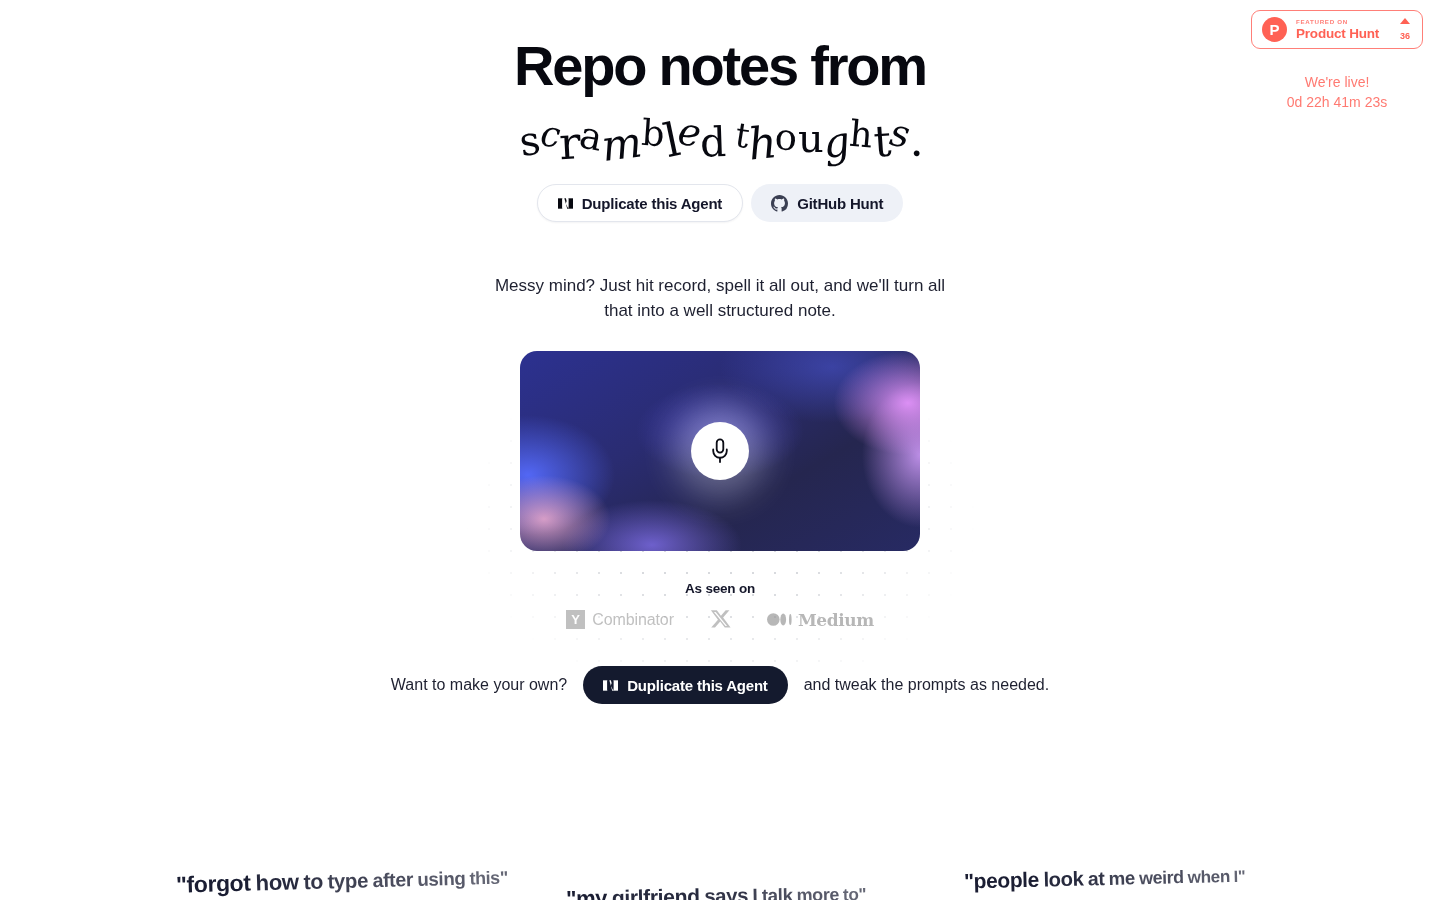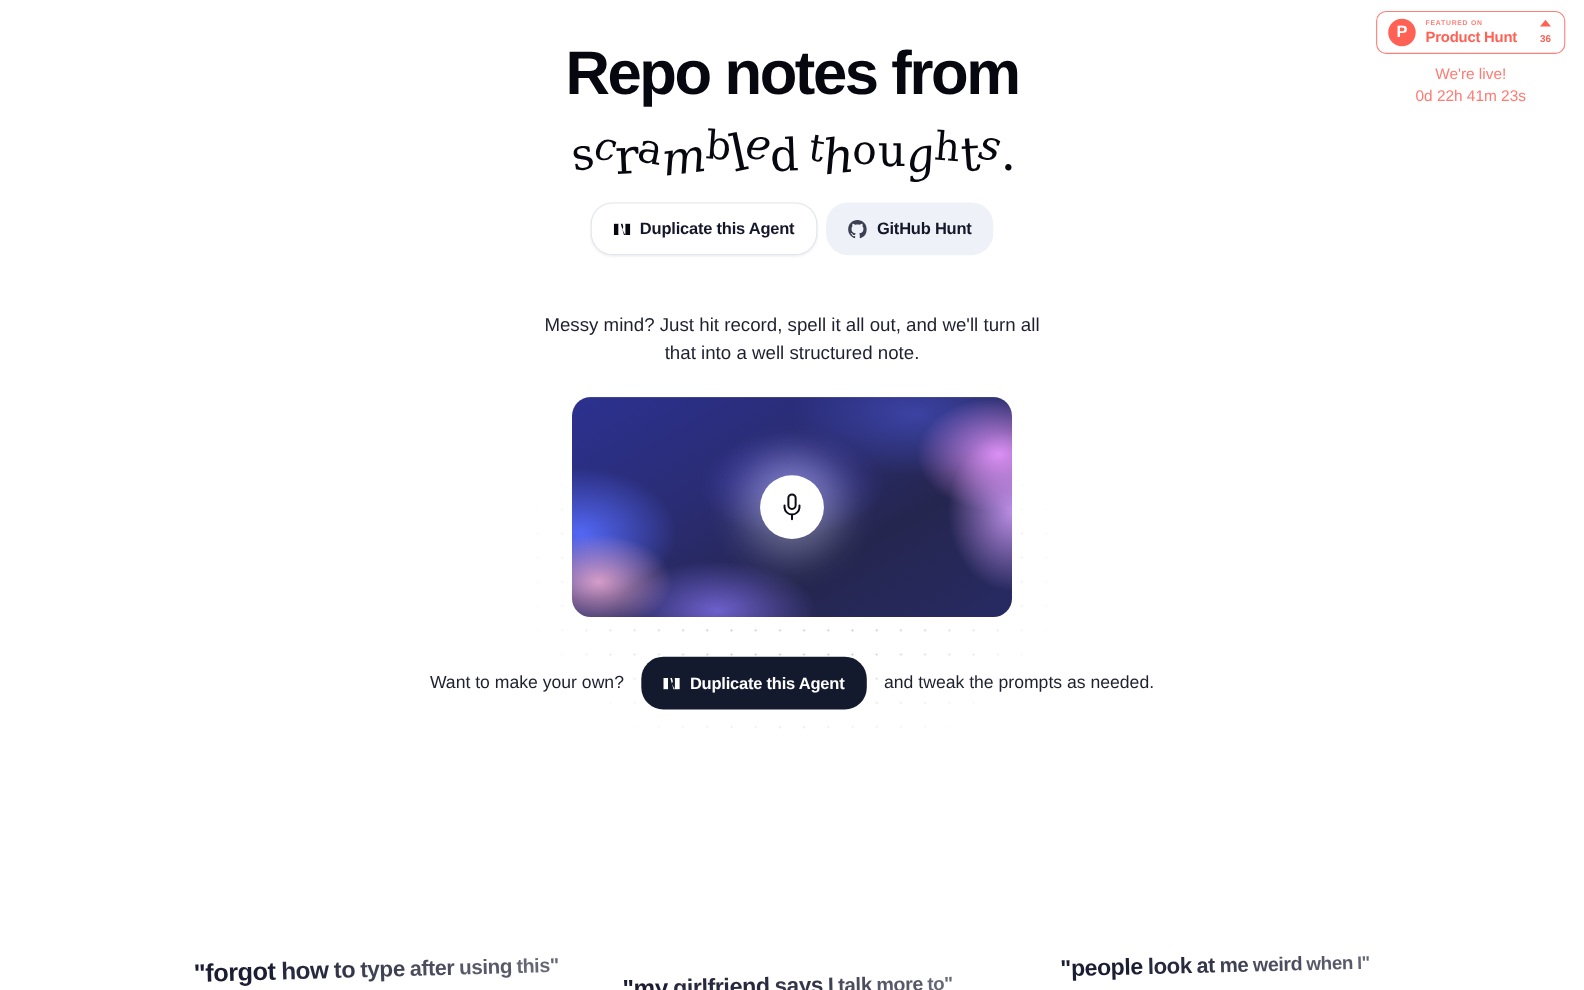--- a/index.html
+++ b/index.html
@@ -92,21 +92,21 @@
   .ph-caret {
     display: block;
     width: 0; height: 0;
     margin: 0 auto 2px;
     border-left: 5px solid transparent;
     border-right: 5px solid transparent;
     border-bottom: 6px solid #ff6154;
   }
   .ph-count { font-size: 9px; font-weight: bold; color: #ff6154; }
   .ph-live {
-    margin-top: 8px;
+    margin-top: 23px;
     font-size: 14px;
     color: #ff7a72;
     line-height: 1.45;
   }
   .ph-timer {
     font-size: 14px;
     color: #ff7a72;
     line-height: 1.45;
   }
 
@@ -159,21 +159,21 @@
   .btn-row {
     margin-top: 26px;
     display: flex;
     justify-content: center;
     gap: 8px;
   }
   .btn {
     display: inline-flex;
     align-items: center;
     gap: 9px;
-    height: 48px;
+    height: 38px;
     padding: 0 20px;
     border-radius: 20px;
     font-size: 15px;
     font-weight: bold;
     letter-spacing: -0.2px;
     text-decoration: none;
     cursor: pointer;
     border: none;
     font-family: inherit;
   }
@@ -400,20 +400,42 @@
     <div class="recorder">
       <button class="mic-btn" aria-label="Start recording">
         <svg width="22" height="26" viewBox="0 0 24 28">
           <rect x="8.4" y="1.4" width="7.2" height="14.4" rx="3.6" fill="none" stroke="#0c0d16" stroke-width="2"></rect>
           <path d="M4.6 12.4v1.6a7.4 7.4 0 0 0 14.8 0v-1.6" fill="none" stroke="#0c0d16" stroke-width="2" stroke-linecap="round"></path>
           <path d="M12 21.6V26" stroke="#0c0d16" stroke-width="2" stroke-linecap="round"></path>
         </svg>
       </button>
     </div>
 
+    <div class="seen">
+      <div class="seen-title">As seen on</div>
+      <div class="logo-row">
+        <span class="yc">
+          <span class="yc-box">Y</span>
+          <span class="yc-name">Combinator</span>
+        </span>
+        <span class="x-logo">
+          <svg width="21" height="21" viewBox="0 0 24 24" fill="#9a9a9a">
+            <path d="M18.9 1.5h3.3l-7.2 8.3 8.5 11.2h-6.6l-5.2-6.8-6 6.8H1.4l7.7-8.8L1 1.5h6.8l4.7 6.2 5.4-6.2zm-1.2 18h1.8L6.5 3.3H4.5l13.2 16.2z"></path>
+          </svg>
+        </span>
+        <span class="medium">
+          <svg width="26" height="13" viewBox="0 0 26 13" fill="#8c8c8c">
+            <ellipse cx="6.3" cy="6.5" rx="6.3" ry="6.3"></ellipse>
+            <ellipse cx="16.2" cy="6.5" rx="2.9" ry="6.1"></ellipse>
+            <ellipse cx="23.3" cy="6.5" rx="1.3" ry="5.6"></ellipse>
+          </svg>
+          <span class="medium-name">Medium</span>
+        </span>
+      </div>
+    </div>
 
     <div class="own-row">
       <span>Want to make your own?</span>
       <a class="btn btn-dark" href="#">
         <svg width="15" height="11" viewBox="0 0 26 18">
           <path d="M0 0 H7.5 V18 H0 Z" fill="#ffffff"></path>
           <path d="M7.5 0 L13 9 L7.5 18 Z" fill="#141a2e"></path>
           <path d="M11 0 H13.6 L18.6 18 H16 Z" fill="#ffffff"></path>
           <path d="M18 0 H26 V18 H18 Z" fill="#ffffff"></path>
           <path d="M18 0 L13.2 9 L18 18 Z" fill="#141a2e"></path>

